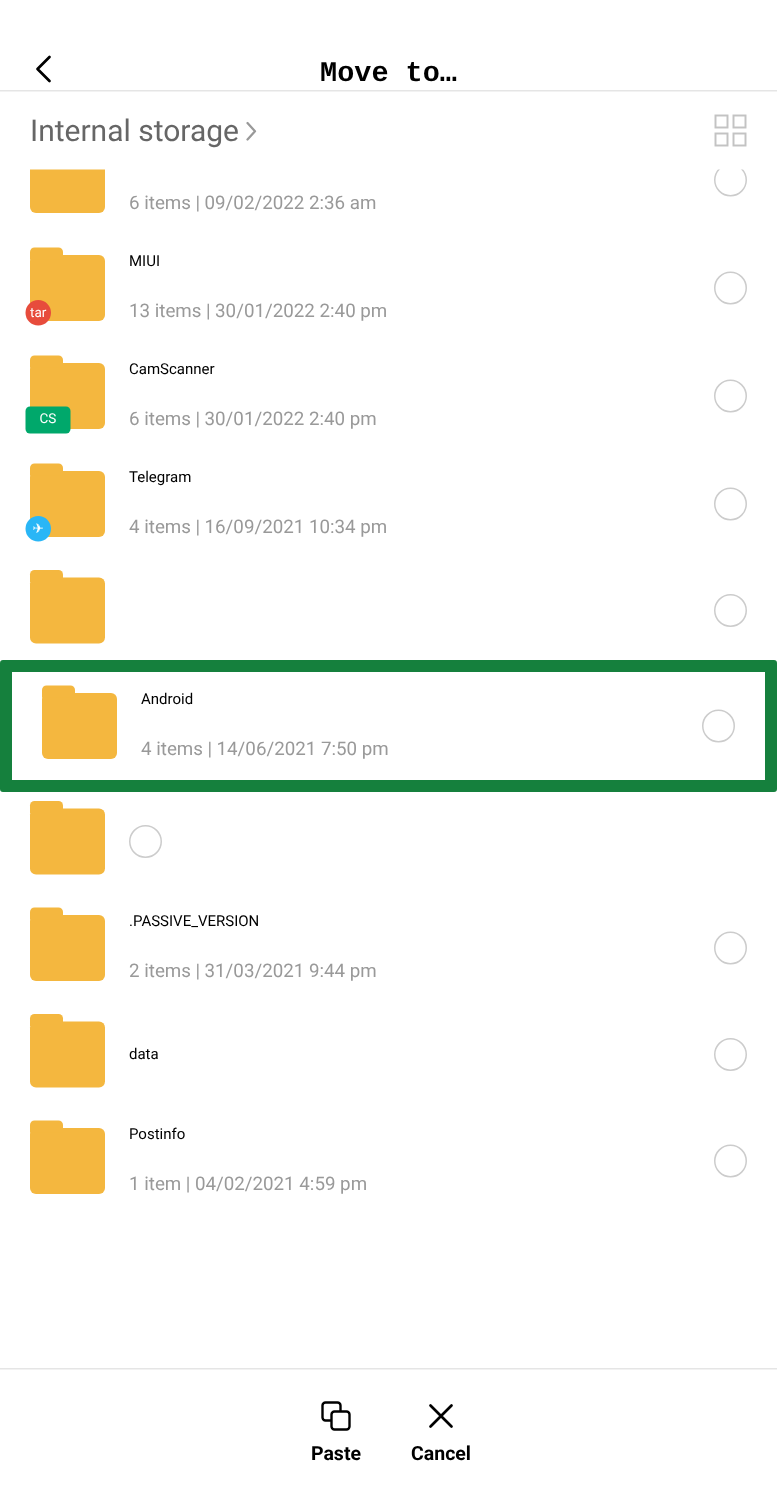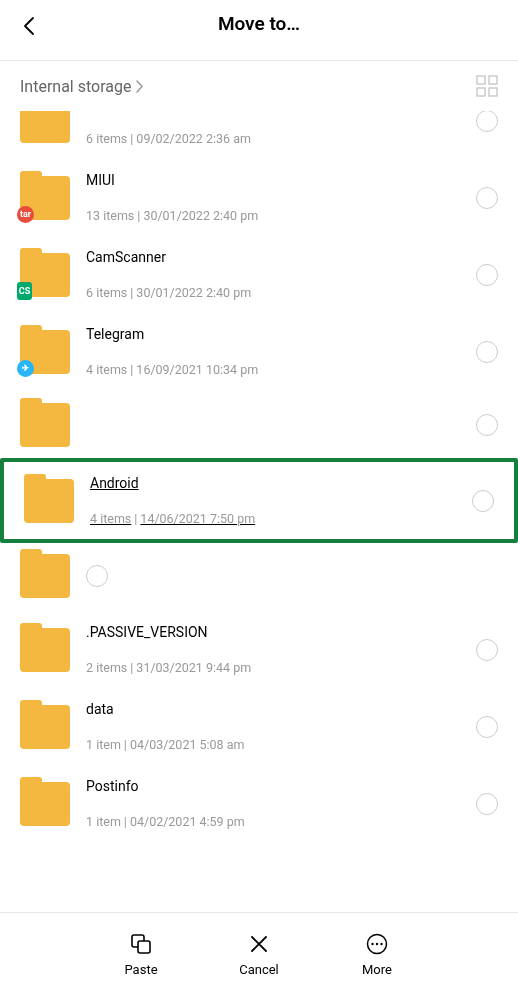--- a/index.html
+++ b/index.html
@@ -6,24 +6,25 @@
     body {
       font-family: -apple-system, BlinkMacSystemFont, "Segoe UI", Roboto, Helvetica, Arial, sans-serif;
       background: #fff;
       width: 518px;
       height: 996px;
       overflow: hidden;
       position: relative;
     }
     .header {
       display: flex;
-      align-items: flex-start;
+      align-items: flex-end;
       height: 60px;
-      padding: 12px 16px;
+      padding: 0 16px;
       position: relative;
+      font-family: Liberation Mono, monospace;
     }
     .back-btn {
       width: 28px;
       height: 28px;
       display: flex;
       align-items: center;
       justify-content: center;
       cursor: pointer;
     }
     .header-title {
@@ -42,21 +43,21 @@
     .breadcrumb-bar {
       display: flex;
       align-items: center;
       justify-content: space-between;
       padding: 14px 20px;
     }
     .breadcrumb {
       display: flex;
       align-items: center;
       gap: 4px;
-      font-size: 16px;
+      font-size: 20px;
       color: #666;
       cursor: pointer;
     }
     .grid-toggle {
       width: 22px;
       height: 22px;
       cursor: pointer;
       opacity: 0.5;
     }
     .list-container {
@@ -64,24 +65,23 @@
       overflow: hidden;
     }
     .folder-row {
       display: flex;
       align-items: center;
       padding: 13px 20px;
       gap: 16px;
       position: relative;
     }
     .folder-row.highlighted {
-      border: 4px solid #15803d;
+      border: 8px solid #15803d;
       border-radius: 2px;
       margin: -2px 0;
-      text-decoration: underline;
     }
     .folder-row.clipped-top {
       padding-top: 0;
       margin-top: -16px;
     }
     .folder-icon {
       width: 50px;
       height: 44px;
       background: #f4b73f;
       border-radius: 4px;
@@ -103,33 +103,33 @@
       bottom: -3px;
       left: -3px;
       width: 17px;
       height: 17px;
       border-radius: 50%;
       display: flex;
       align-items: center;
       justify-content: center;
       font-size: 9px;
       color: #fff;
-      font-weight: bold;
+      font-weight: normal;
     }
     .overlay.red { background: #e74c3c; }
-    .overlay.green { background: #00a86b; border-radius: 3px; width: 15px; height: 18px; }
+    .overlay.green { background: #00a86b; border-radius: 3px; width: 30px; height: 18px; }
     .overlay.blue { background: #29b6f6; }
     .folder-info {
       flex: 1;
       display: flex;
       flex-direction: column;
       gap: 20px;
     }
     .folder-name {
-      font-size: 14px;
+      font-size: 10px;
       color: #000;
       font-weight: 400;
     }
     .folder-meta {
       font-size: 12.5px;
       color: #999;
     }
     .radio {
       width: 22px;
       height: 22px;
@@ -141,22 +141,23 @@
     .bottom-bar {
       position: absolute;
       bottom: 0;
       left: 0;
       right: 0;
       height: 84px;
       border-top: 1px solid #e5e5e5;
       display: flex;
       justify-content: center;
       align-items: center;
-      gap: 68px;
+      gap: 20px;
       background: #fff;
+      font-weight: bold;
     }
     .action-btn {
       display: flex;
       flex-direction: column;
       align-items: center;
       gap: 6px;
       cursor: pointer;
       min-width: 50px;
     }
     .action-icon {
@@ -265,21 +266,20 @@
       <div class="folder-info">
         <div class="folder-name">.PASSIVE_VERSION</div>
         <div class="folder-meta">2 items<span class="meta-sep">|</span>31/03/2021 9:44 pm</div>
       </div>
       <div class="radio"></div>
     </div>
     <div class="folder-row">
       <div class="folder-icon"></div>
       <div class="folder-info">
         <div class="folder-name">data</div>
-        <div class="folder-meta">1 item<span class="meta-sep">|</span>04/03/2021 5:08 am</div>
       </div>
       <div class="radio"></div>
     </div>
     <div class="folder-row">
       <div class="folder-icon"></div>
       <div class="folder-info">
         <div class="folder-name">Postinfo</div>
         <div class="folder-meta">1 item<span class="meta-sep">|</span>04/02/2021 4:59 pm</div>
       </div>
       <div class="radio"></div>
@@ -297,24 +297,13 @@
     <span class="action-label">Paste</span>
   </div>
   <div class="action-btn">
     <div class="action-icon">
       <svg width="20" height="20" viewBox="0 0 20 20">
           <path d="M3 3 L17 17 M17 3 L3 17" stroke="#000" stroke-width="1.8" stroke-linecap="round"></path>
         </svg>
     </div>
     <span class="action-label">Cancel</span>
   </div>
-  <div class="action-btn">
-    <div class="action-icon">
-      <svg width="22" height="22" viewBox="0 0 22 22">
-          <circle cx="11" cy="11" r="9.5" stroke="#000" stroke-width="1.5" fill="none"></circle>
-          <circle cx="6.5" cy="11" r="1.2" fill="#000"></circle>
-          <circle cx="11" cy="11" r="1.2" fill="#000"></circle>
-          <circle cx="15.5" cy="11" r="1.2" fill="#000"></circle>
-        </svg>
-    </div>
-    <span class="action-label">More</span>
-  </div>
 </div>
 
 </body></html>

